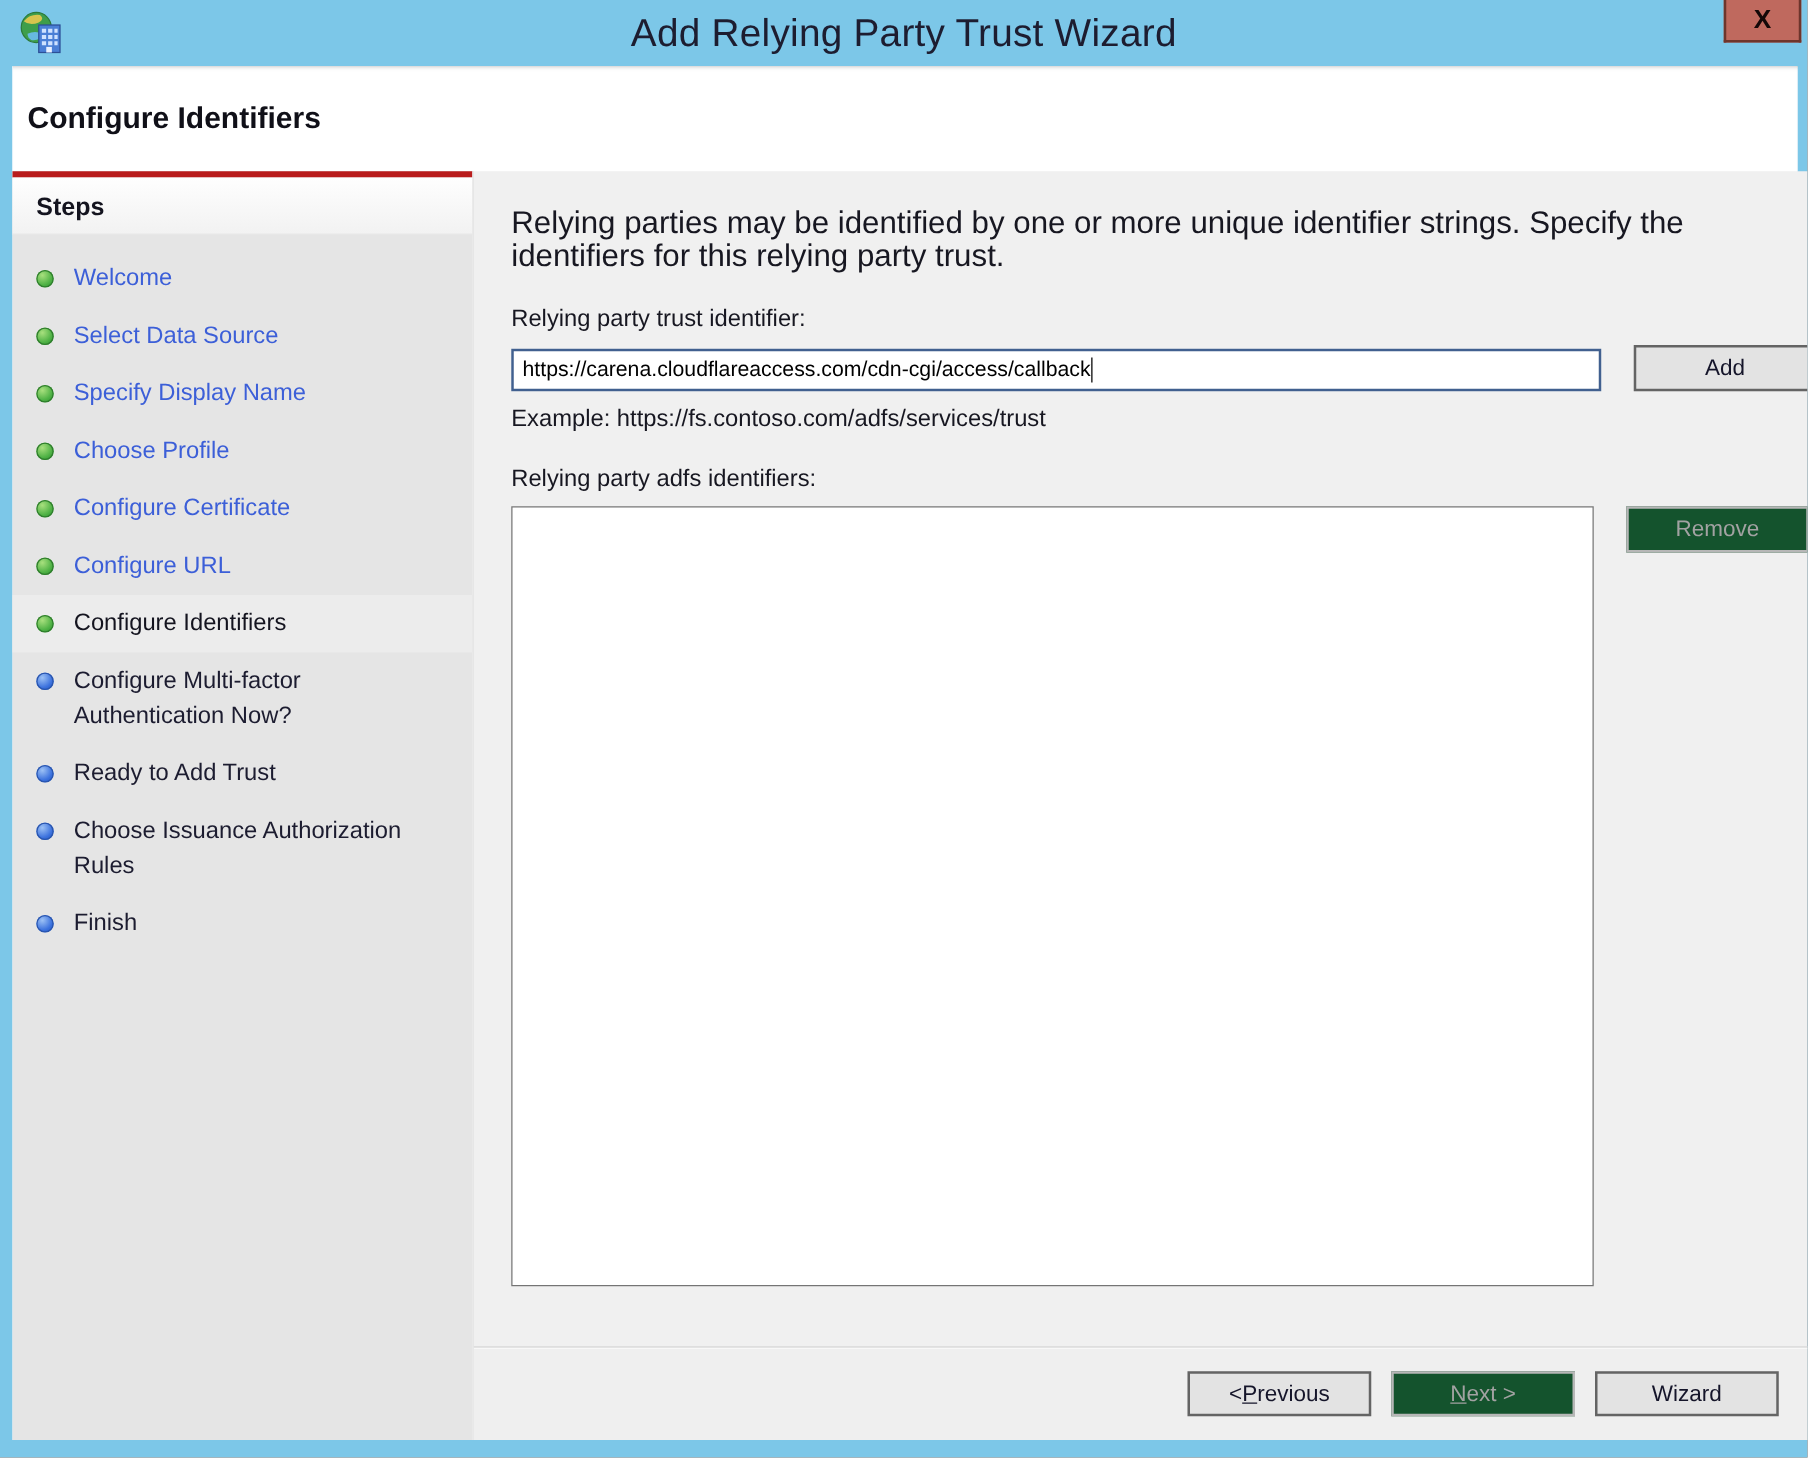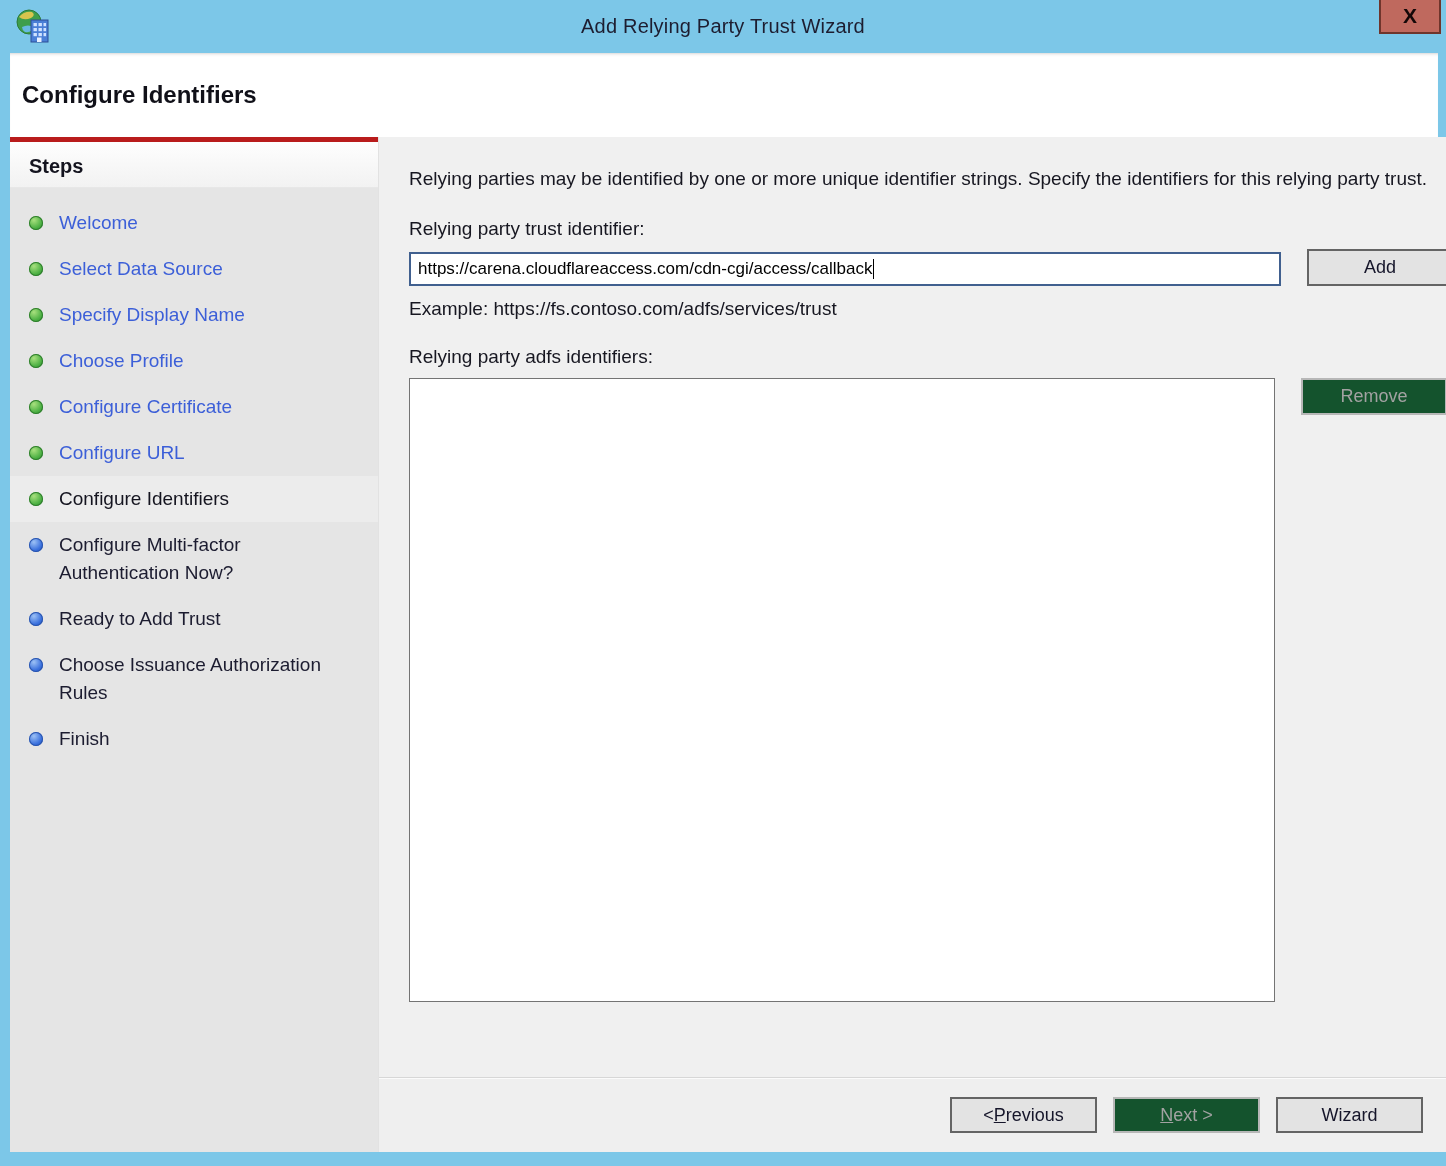--- a/index.html
+++ b/index.html
@@ -3,21 +3,21 @@
 <meta charset="utf-8">
 <style>
   html,body{margin:0;padding:0;background:#9a9a9a;font-family:"Liberation Sans",sans-serif;}
   .canvas{position:relative;width:1446px;height:1166px;background:#7cc7e8;overflow:hidden;
           -webkit-font-smoothing:antialiased;}
 
   
   .titlebar{position:absolute;top:0;left:0;width:1446px;height:53px;background:#7cc7e8;}
   .app-icon{position:absolute;left:14px;top:8px;width:40px;height:40px;}
   .title-text{position:absolute;left:0;right:0;top:0;height:53px;display:flex;align-items:center;
-              justify-content:center;font-size:20px;color:#1d1d30;letter-spacing:.2px;}
+              justify-content:center;font-size:31px;color:#1d1d30;letter-spacing:.2px;}
   .close-btn{position:absolute;top:0;right:5px;width:62px;height:34px;background:#bf695e;
              border:2px solid #6e352c;border-top:none;display:flex;align-items:center;
              justify-content:center;font-size:21px;font-weight:bold;color:#140808;cursor:pointer;
              box-sizing:border-box;}
 
   
   .window{position:absolute;left:10px;top:53px;width:1428px;height:1099px;background:#ffffff;
           box-shadow:inset 0 1px 0 #e9eef2;}
   .header{height:84px;display:flex;align-items:center;background:#fff;
           box-shadow:inset 0 3px 3px -2px rgba(90,90,90,.25);}
@@ -38,21 +38,21 @@
   .step.pending .bullet{background:radial-gradient(circle at 35% 30%,#9cc1f5,#3a70dd 60%,#2356b8);
         box-shadow:inset 0 0 0 1px #2a55ad;}
   .step.done .label{color:#3c5fd8;}
   .step.pending .label{color:#1c1c30;}
   .step.current{background:#ececec;}
   .step.current .label{color:#14141f;}
 
   
   .content{flex:1;background:#f0f0f0;border-left:1px solid #e2e2e2;position:relative;
            padding:28px 0 0 30px;box-sizing:border-box;color:#171721;}
-  .intro{font-size:19px;line-height:27px;width:1022px;margin:0;}
+  .intro{font-size:25px;line-height:27px;width:1022px;margin:0;}
   .field-label{font-size:19px;margin-top:26px;}
   .input-row{display:flex;align-items:flex-end;margin-top:9px;}
   .textbox{width:854px;height:30px;background:#fff;border:2px solid #41608f;padding:0 7px;
            font-size:17px;color:#000;display:flex;align-items:center;white-space:nowrap;
            overflow:hidden;cursor:text;}
   .caret{display:inline-block;width:1px;height:20px;background:#000;margin-left:1px;}
   .btn{box-sizing:border-box;display:flex;align-items:center;justify-content:center;
        background:#e3e3e3;border:2px solid #646464;color:#15152a;font-size:18px;cursor:pointer;
        font-family:"Liberation Sans",sans-serif;}
   .btn.disabled{background:#14532d;border-color:#b7b7b7;color:#a2a2a2;cursor:default;}

